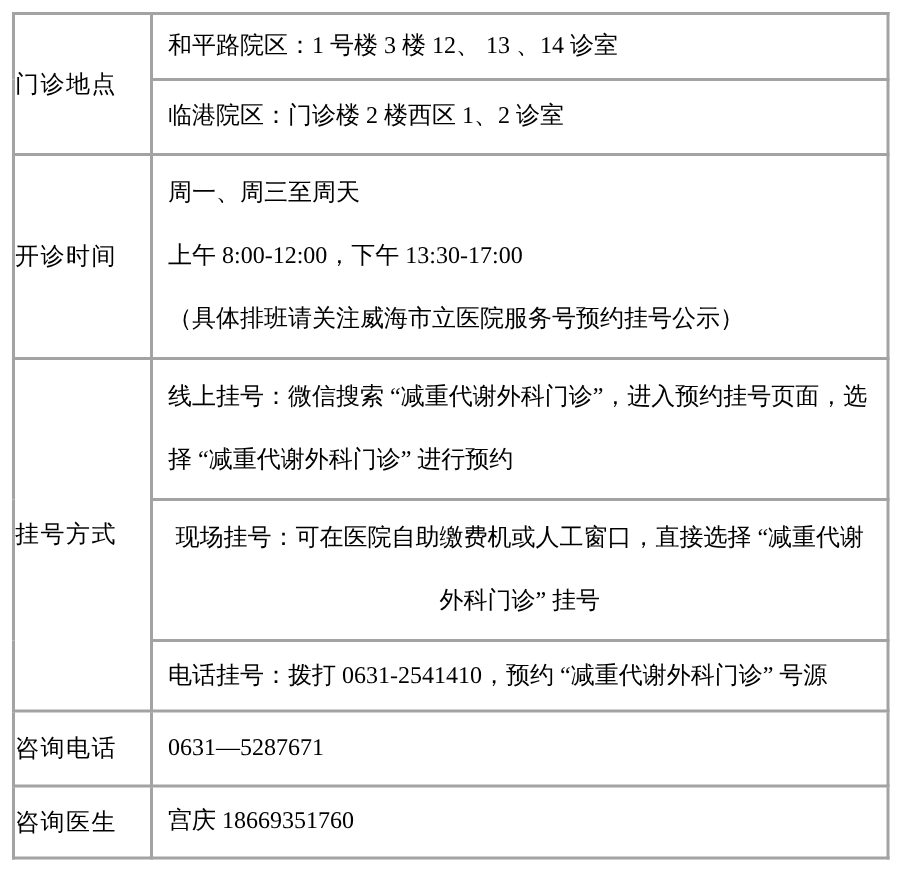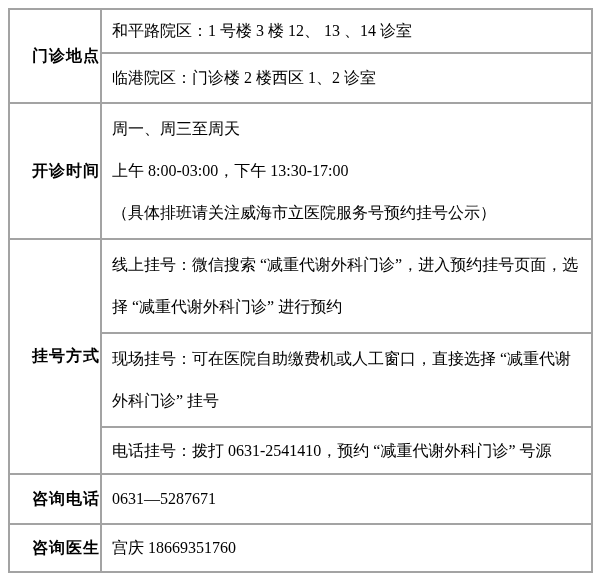--- a/index.html
+++ b/index.html
@@ -28,35 +28,35 @@
   table.info-table col.c-label { width: 92px; }
   table.info-table td {
     border: 2px solid #a3a3a3;
     vertical-align: middle;
     font-size: 16px;
   }
   
   table.info-table { border: 2px solid #1a1a1a; }
   td.label-cell {
     font-family: "Liberation Sans", "DejaVu Sans", sans-serif;
-    font-weight: 700;
+    font-weight: 400;
     font-size: 15.5px;
-    text-align: right;
+    text-align: left;
     letter-spacing: 1px;
   }
   td.content-cell {
     padding: 4px 10px 4px 10px;
     line-height: 24px;
   }
   td.content-cell.spread { line-height: 42px; }
   .r1 { height: 44px; }
   .r2 { height: 50px; }
   .r3 { height: 129px; }
   .r4 { height: 83px; }
-  .r5 { height: 85px; }
+  .r5 { height: 85px; text-align: center; }
   .r6 { height: 47px; }
   .r7 { height: 50px; padding-left: 22px; }
   .r8 { height: 48px; }
 </style>
 </head>
 <body>
 
 <div class="page">
 
 
@@ -72,21 +72,21 @@
         <td class="content-cell">和平路院区：1 号楼 3 楼 12、 13 、14 诊室</td>
       </tr>
       <tr class="r2">
         <td class="content-cell">临港院区：门诊楼 2 楼西区 1、2 诊室</td>
       </tr>
 
       <tr class="r3">
         <td class="label-cell">开诊时间</td>
         <td class="content-cell spread">
           <div>周一、周三至周天</div>
-          <div>上午 8:00-03:00，下午 13:30-17:00</div>
+          <div>上午 8:00-12:00，下午 13:30-17:00</div>
           <div>（具体排班请关注威海市立医院服务号预约挂号公示）</div>
         </td>
       </tr>
 
       <tr class="r4">
         <td class="label-cell" rowspan="3">挂号方式</td>
         <td class="content-cell spread">线上挂号：微信搜索 “减重代谢外科门诊”，进入预约挂号页面，选择 “减重代谢外科门诊” 进行预约</td>
       </tr>
       <tr class="r5">
         <td class="content-cell spread">现场挂号：可在医院自助缴费机或人工窗口，直接选择 “减重代谢外科门诊” 挂号</td>

